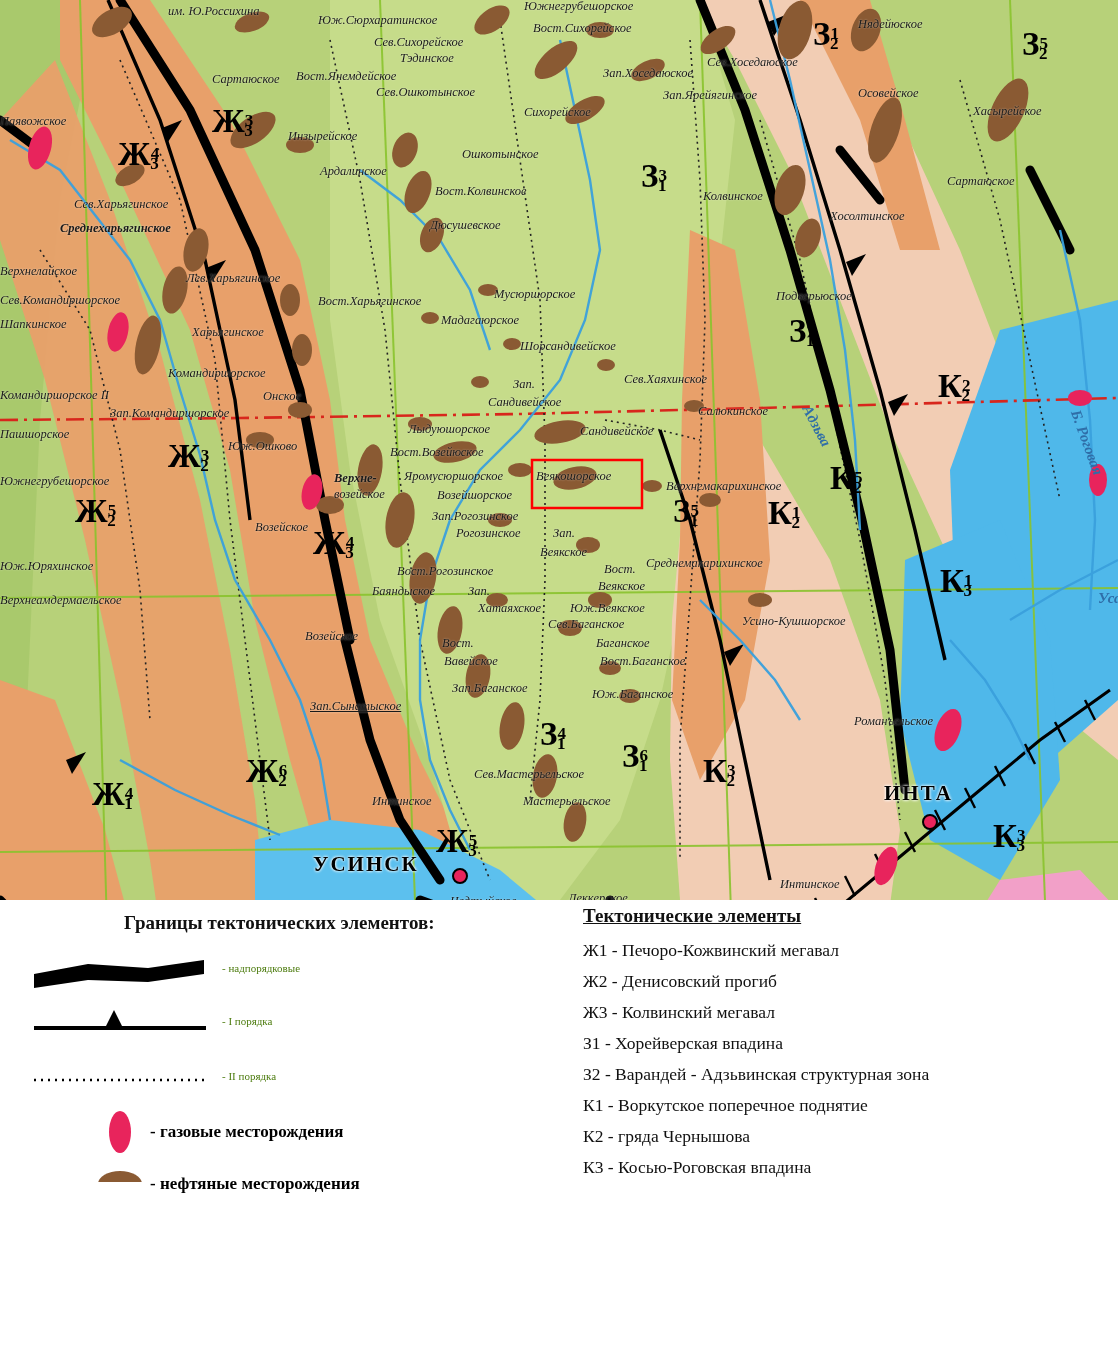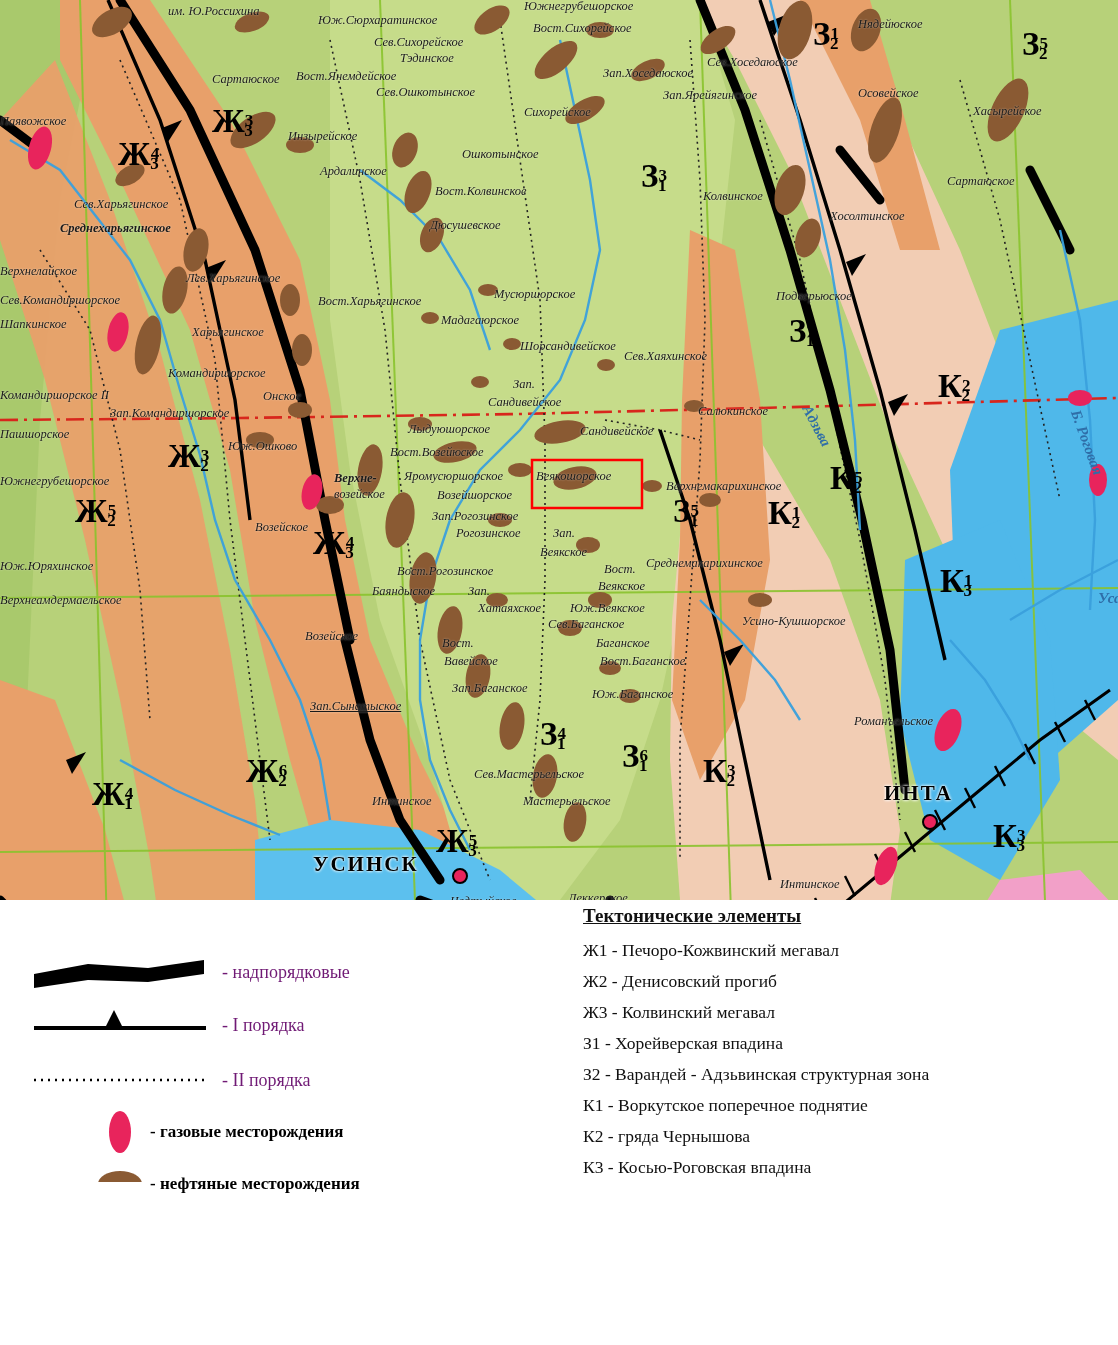--- a/index.html
+++ b/index.html
@@ -18,21 +18,21 @@
         letter-spacing:2px;white-space:nowrap;text-shadow:0 0 3px #fff,0 0 3px #fff;}
   .rivname{position:absolute;font-family:"Liberation Serif",serif;font-style:italic;font-weight:bold;
            font-size:15px;color:#2f6ea8;white-space:nowrap;}
 
   
   #legend{position:relative;width:1118px;height:315px;background:#fff;}
   .lg-title{position:absolute;font-family:"Liberation Serif",serif;font-weight:bold;}
   .lg-item{position:absolute;font-family:"Liberation Serif",serif;}
   .lg-left-title{left:124px;top:12px;font-size:19px;color:#111;}
   .lg-right-title{left:583px;top:5px;font-size:19px;color:#111;text-decoration:underline;}
-  .lg-txt{font-size:18px;color:#701a75;}
+  .lg-txt{font-size:11px;color:#4d7c0f;}
   .lg-bold{font-weight:bold;font-size:17px;}
   .te{left:583px;font-size:17.5px;color:#111;font-family:"Liberation Serif",serif;}
 </style>
 </head>
 <body>
 
 <div id="map-wrap">
   <svg id="map-svg" width="1118" height="1030" viewBox="0 0 1118 1030">
     <defs>
       <clipPath id="clipMap">
@@ -267,21 +267,21 @@
       <div class="lbl" style="left: 186px; top: 272px;">Лев.Харьягинское</div>
       <div class="lbl" style="left: 0px; top: 294px;">Сев.Командиршорское</div>
       <div class="lbl" style="left: 318px; top: 295px;">Вост.Харьягинское</div>
       <div class="lbl" style="left: 494px; top: 288px;">Мусюршорское</div>
       <div class="lbl" style="left: 776px; top: 290px;">Подверьюское</div>
       <div class="lbl" style="left: 0px; top: 318px;">Шапкинское</div>
       <div class="lbl" style="left: 192px; top: 326px;">Харьягинское</div>
       <div class="lbl" style="left: 441px; top: 314px;">Мадагаюрское</div>
       <div class="lbl" style="left: 520px; top: 340px;">Шорсандивейское</div>
       <div class="lbl" style="left: 168px; top: 367px;">Командиршорское</div>
-      <div class="lbl" style="left: 624px; top: 350px; text-align: center;">Сев.Хаяхинское</div>
+      <div class="lbl" style="left: 624px; top: 373px; text-align: center;">Сев.Хаяхинское</div>
       <div class="lbl" style="left: 0px; top: 389px;">Командиршорское II</div>
       <div class="lbl" style="left: 263px; top: 390px;">Онское</div>
       <div class="lbl" style="left: 513px; top: 378px;">Зап.</div>
       <div class="lbl" style="left: 488px; top: 396px;">Сандивейское</div>
       <div class="lbl" style="left: 698px; top: 405px;">Салюкинское</div>
       <div class="lbl" style="left: 110px; top: 407px;">Зап.Командиршорское</div>
       <div class="lbl" style="left: 0px; top: 428px;">Пашшорское</div>
       <div class="lbl" style="left: 228px; top: 440px;">Юж.Ошково</div>
       <div class="lbl" style="left: 408px; top: 423px;">Лыдуюшорское</div>
       <div class="lbl" style="left: 580px; top: 425px;">Сандивейское</div>
@@ -361,20 +361,21 @@
     </div>
   <div id="rivers-layer">
       <div class="rivname" style="left: 806px; top: 398px; transform: rotate(62deg); transform-origin: left center;">Адзьва</div>
       <div class="rivname" style="left: 1075px; top: 402px; transform: rotate(70deg); transform-origin: left center;">Б. Роговая</div>
       <div class="rivname" style="left: 845px; top: 935px; transform: rotate(22deg); transform-origin: left center;">КОЖИМ</div>
       <div class="rivname" style="left: 1098px; top: 590px; transform: rotate(0deg); transform-origin: left center;">Уса</div>
     </div>
 </div>
 
 <div id="legend">
+  <div class="lg-title lg-left-title">Границы тектонических элементов:</div>
   <div class="lg-title lg-right-title">Тектонические элементы</div>
 
   <svg width="240" height="230" style="position:absolute;left:28px;top:52px">
     <path d="M6,22 L60,12 L120,16 L176,8 L176,22 L120,30 L60,28 L6,36 Z" fill="#000"></path>
     <rect x="6" y="74" width="172" height="4" fill="#000"></rect>
     <polygon points="78,74 94,74 86,58" fill="#000"></polygon>
     <line x1="6" y1="128" x2="178" y2="128" stroke="#000" stroke-width="2.6" stroke-dasharray="2,5"></line>
     <ellipse cx="92" cy="180" rx="11" ry="21" fill="#e8245c"></ellipse>
     <ellipse cx="92" cy="232" rx="22" ry="13" fill="#8a5a33"></ellipse>
   </svg>

